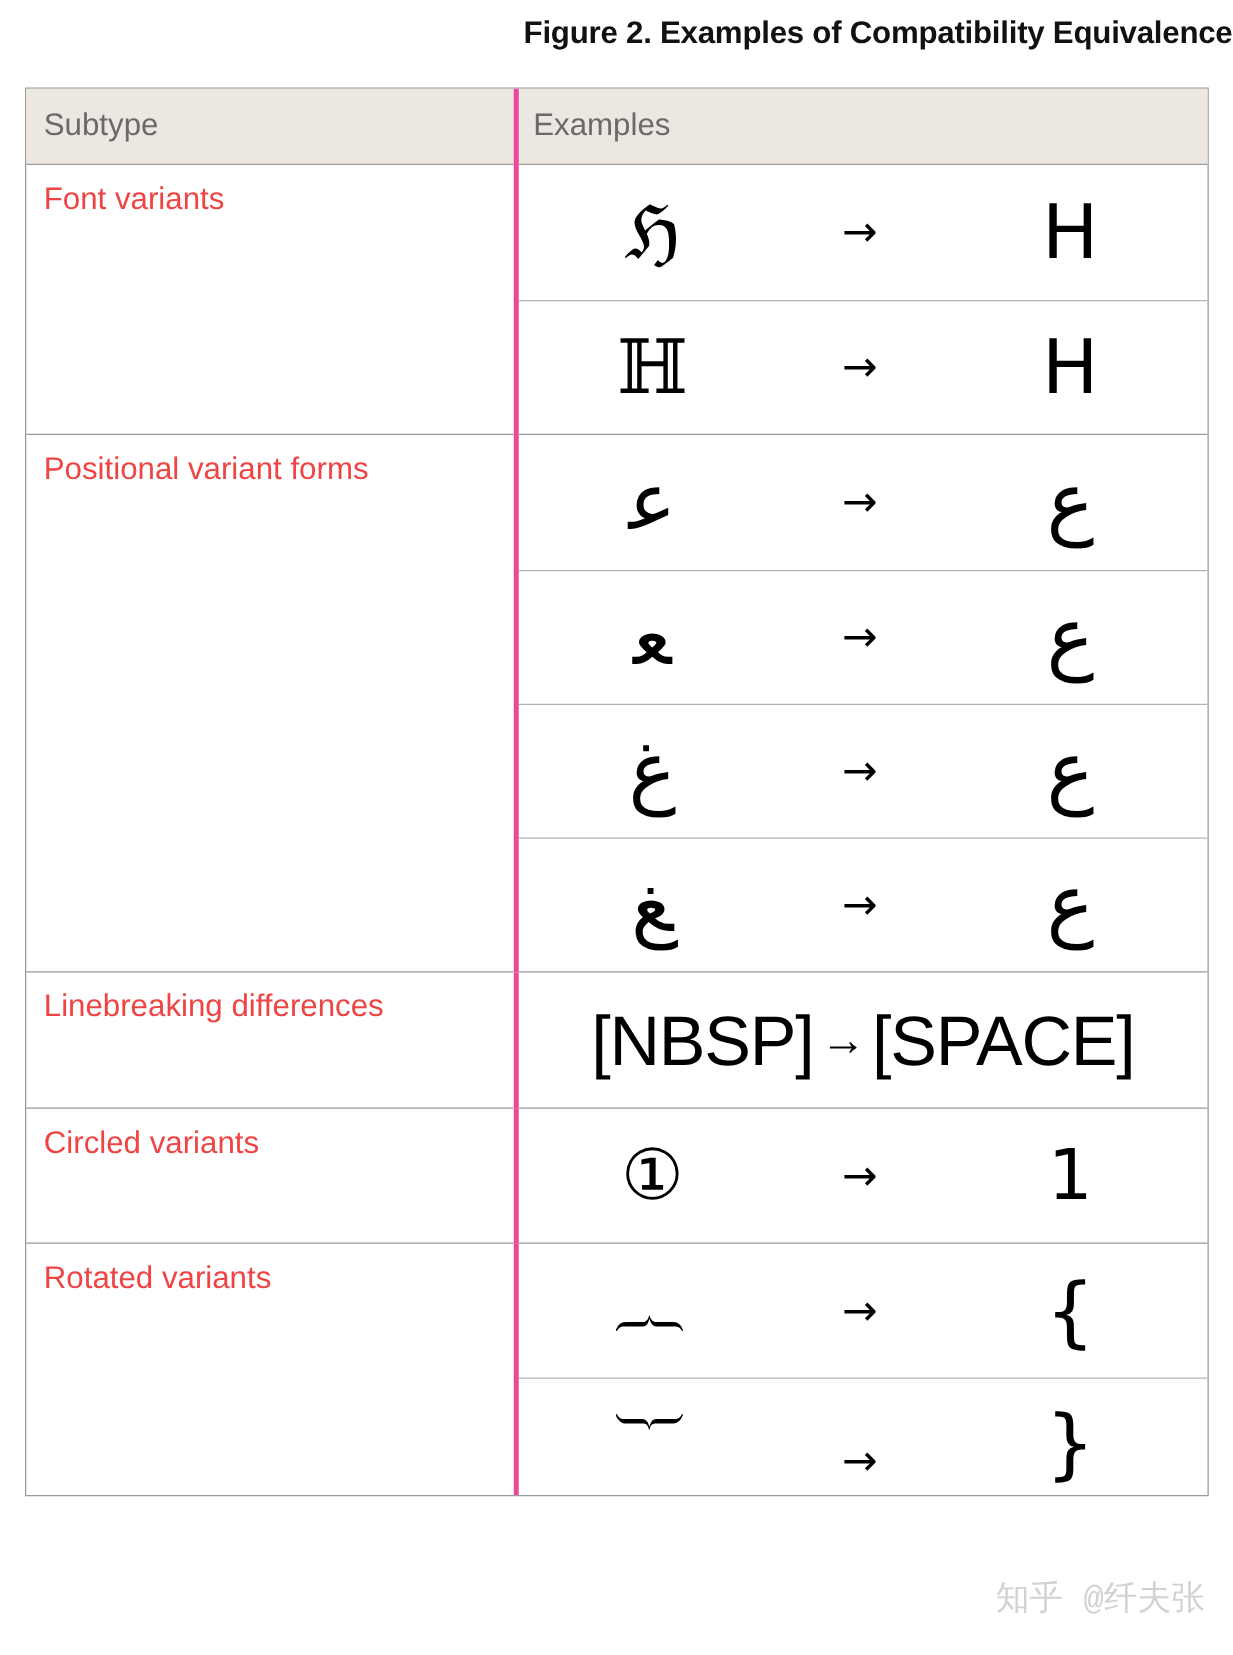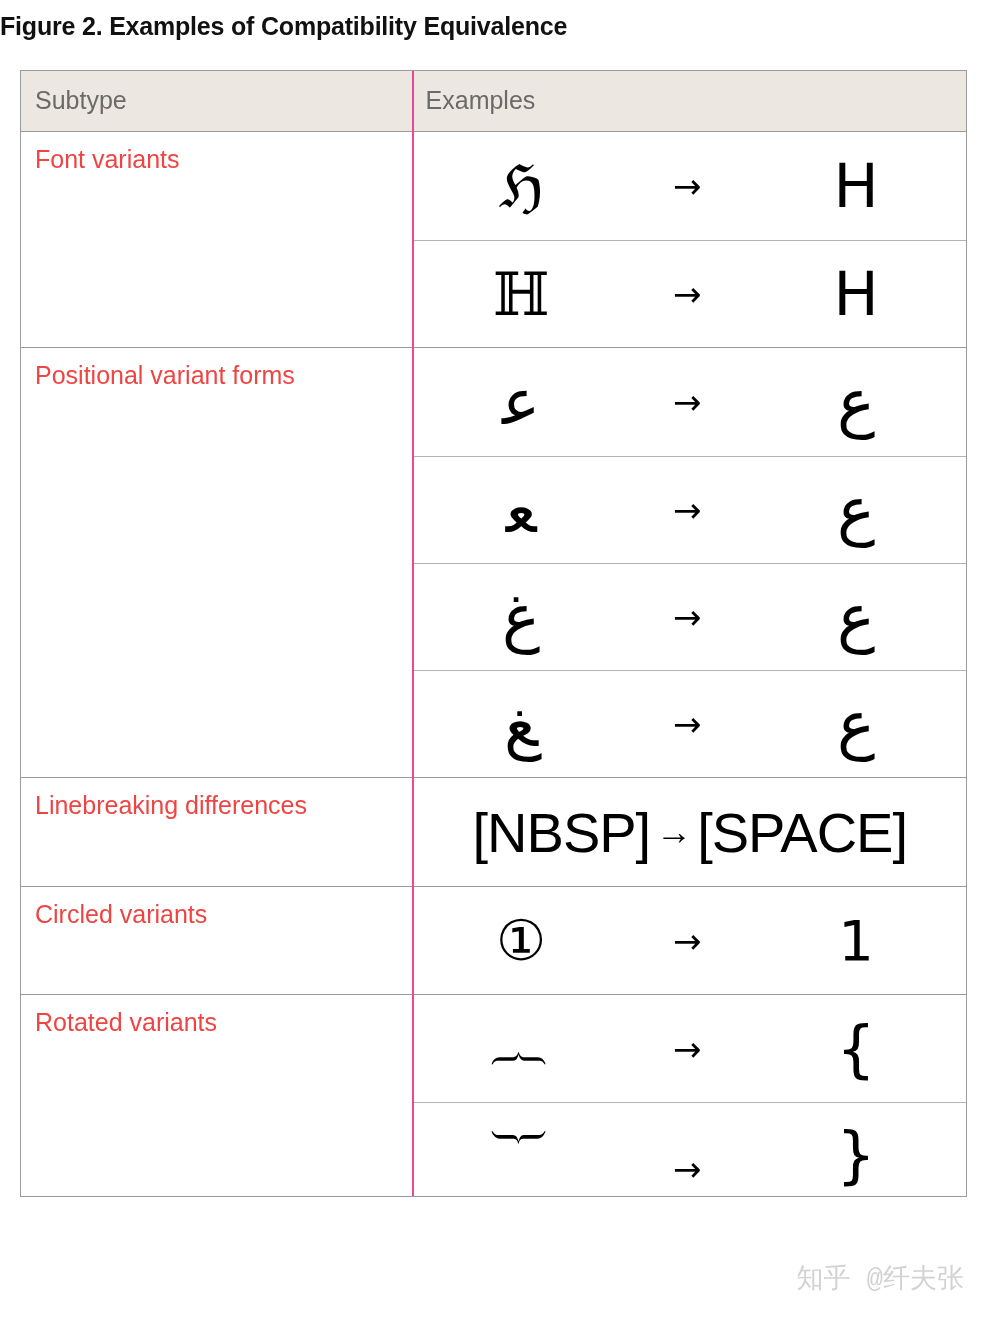--- a/index.html
+++ b/index.html
@@ -11,21 +11,21 @@
     width: 986px;
     height: 1324px;
     overflow: hidden;
     font-family: "Liberation Sans", sans-serif;
     color: #000000;
     position: relative;
   }
 
   
   .figure-title {
-    text-align: left;
+    text-align: right;
     font-size: 25px;
     font-weight: bold;
     color: #111111;
     letter-spacing: -0.2px;
     padding-top: 9px;
     padding-bottom: 0;
     line-height: 34px;
   }
 
   
@@ -52,21 +52,21 @@
 
   .cell-subtype,
   .cell-examples {
     display: table-cell;
     vertical-align: top;
     box-sizing: border-box;
   }
 
   .cell-subtype {
     width: 375px;
-    border-right: 2px solid #ec4899;
+    border-right: 4px solid #ec4899;
     margin-left: 48px;
   }
 
   .cell-examples {
     width: 530px;
   }
 
   
   .header-row .cell-subtype,
   .header-row .cell-examples {

